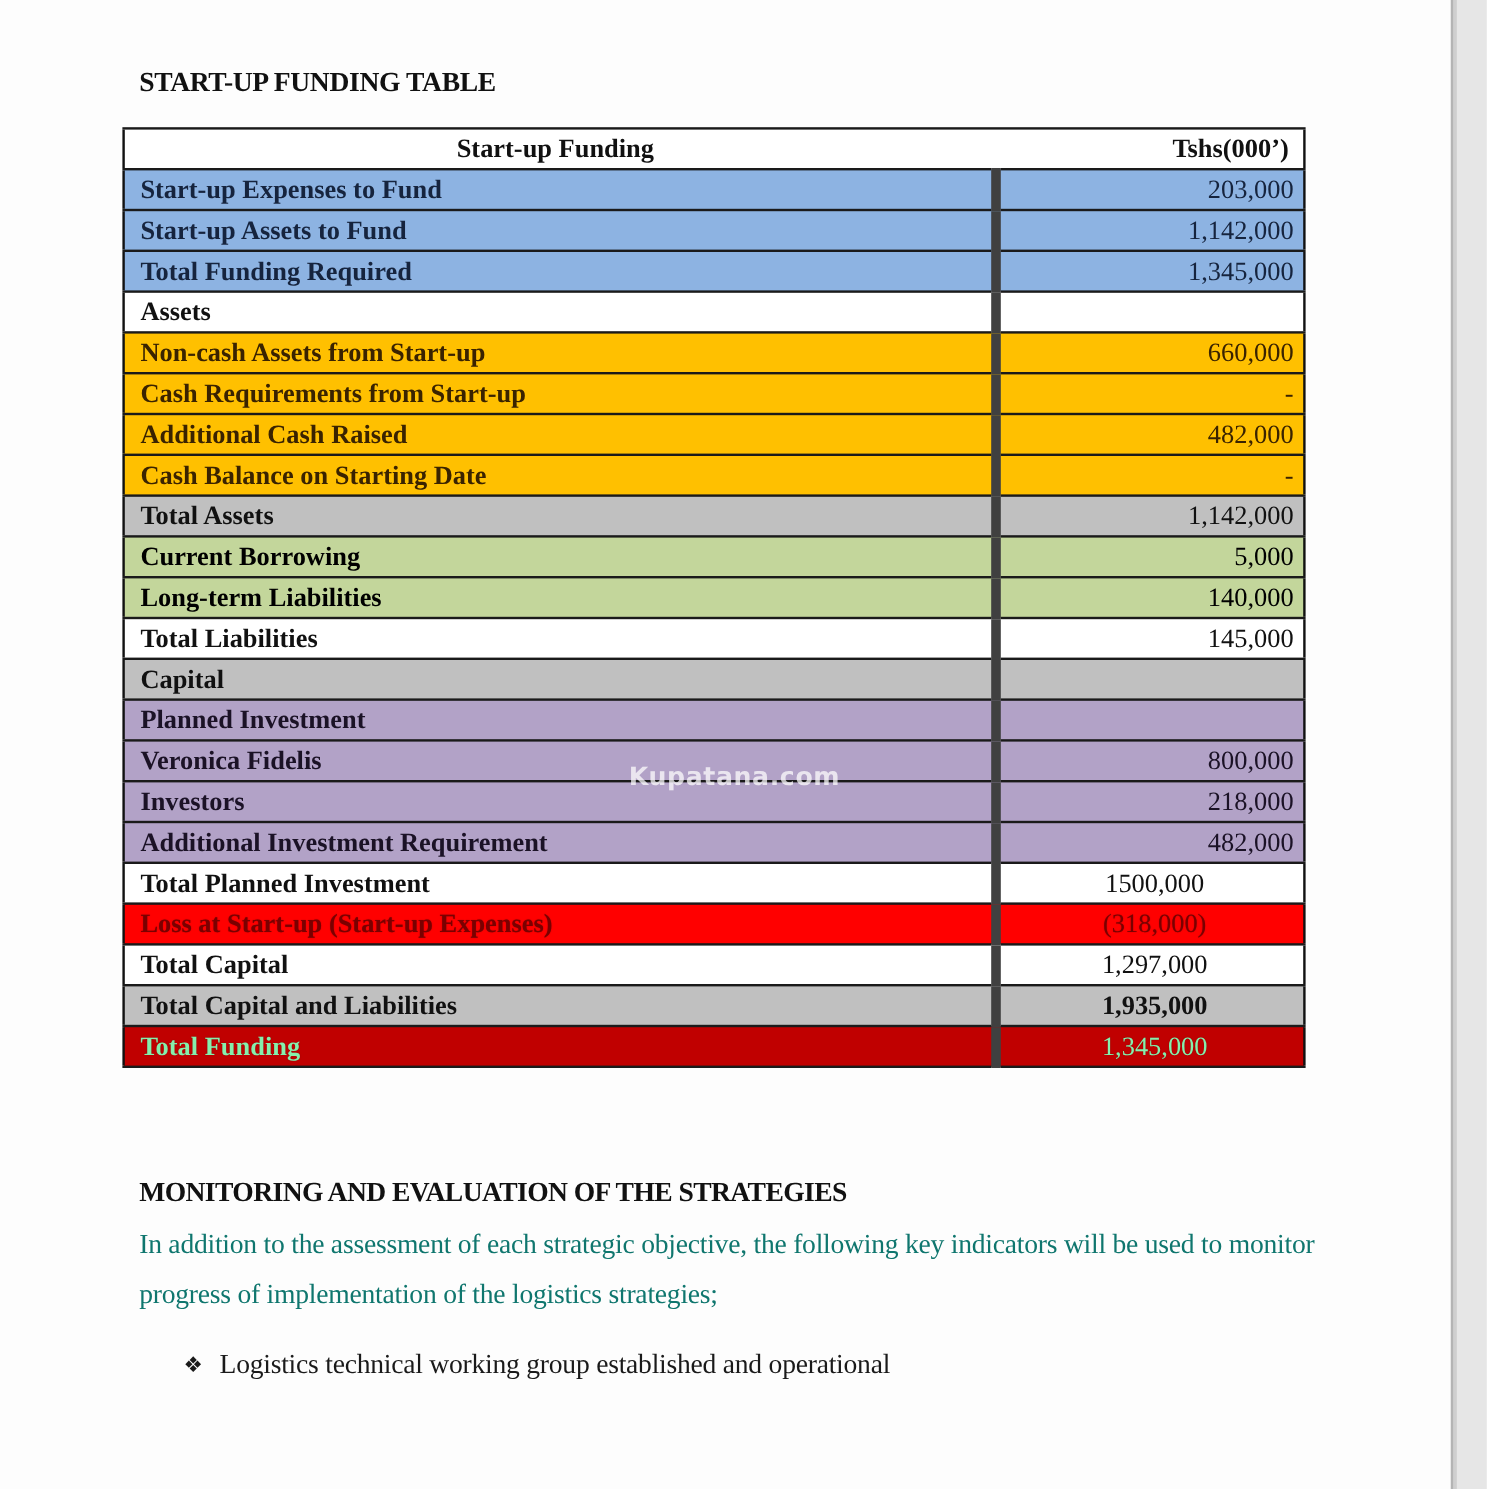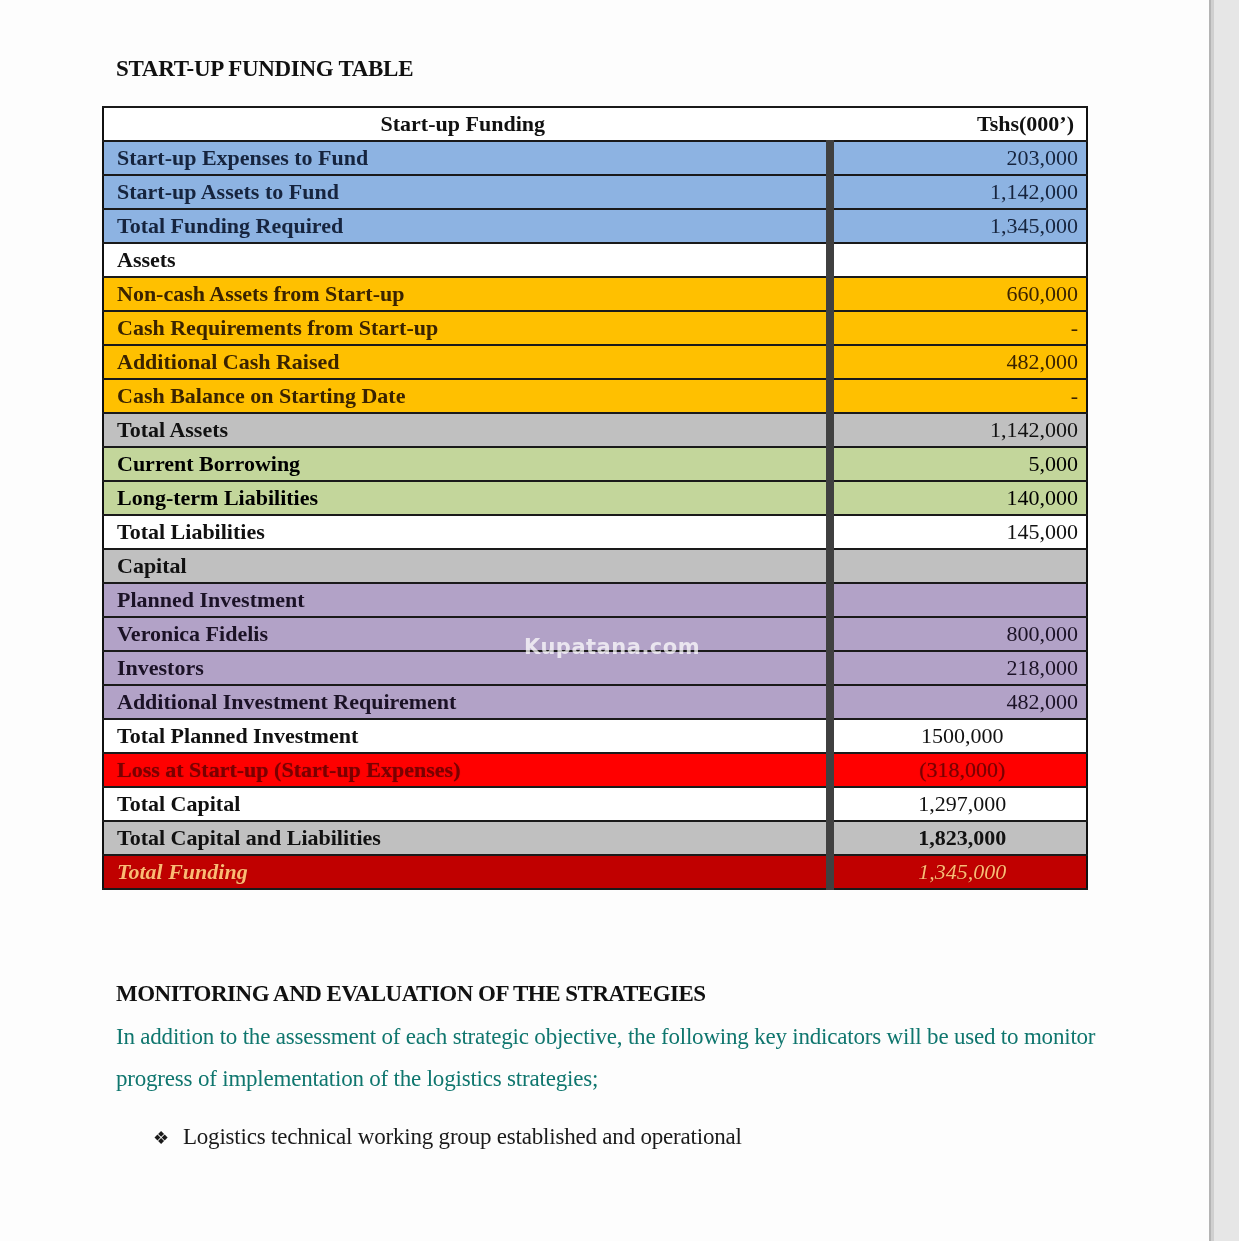--- a/index.html
+++ b/index.html
@@ -80,21 +80,21 @@
     tr.header td.label { text-align: center; border-right: none; padding-left: 0; }
     tr.header td.value { font-weight: bold; padding-right: 12px; }
 
     tr.blue td { background: #8db3e2; color: #16243e; }
     tr.white td { background: #ffffff; }
     tr.amber td { background: #ffc000; color: #3a2300; }
     tr.gray td { background: #c0c0c0; }
     tr.green td { background: #c3d69b; color: #000000; }
     tr.purple td { background: #b2a2c7; color: #1b1226; }
     tr.red td { background: #ff0000; color: #7a0000; text-shadow: 0 0 1px #a00; }
-    tr.darkred td { background: #c00000; color: #fdba74; text-shadow: 0 0 1px #700; font-style: italic; }
+    tr.darkred td { background: #c00000; color: #86efac; text-shadow: 0 0 1px #700; }
 
     .watermark {
       position: absolute;
       left: 524px;
       top: 607px;
       font-family: "DejaVu Sans", sans-serif;
       font-weight: bold;
       font-size: 21px;
       color: rgba(255,255,255,0.72);
       letter-spacing: 0.5px;
@@ -216,21 +216,21 @@
       <tr class="red">
         <td class="label">Loss at Start-up (Start-up Expenses)</td>
         <td class="value left">(318,000)</td>
       </tr>
       <tr class="white">
         <td class="label">Total Capital</td>
         <td class="value left">1,297,000</td>
       </tr>
       <tr class="gray">
         <td class="label">Total Capital and Liabilities</td>
-        <td class="value left bold">1,823,000</td>
+        <td class="value left bold">1,935,000</td>
       </tr>
       <tr class="darkred">
         <td class="label">Total Funding</td>
         <td class="value left">1,345,000</td>
       </tr>
     </tbody>
   </table>
 
   <div class="watermark">Kupatana.com</div>
 

